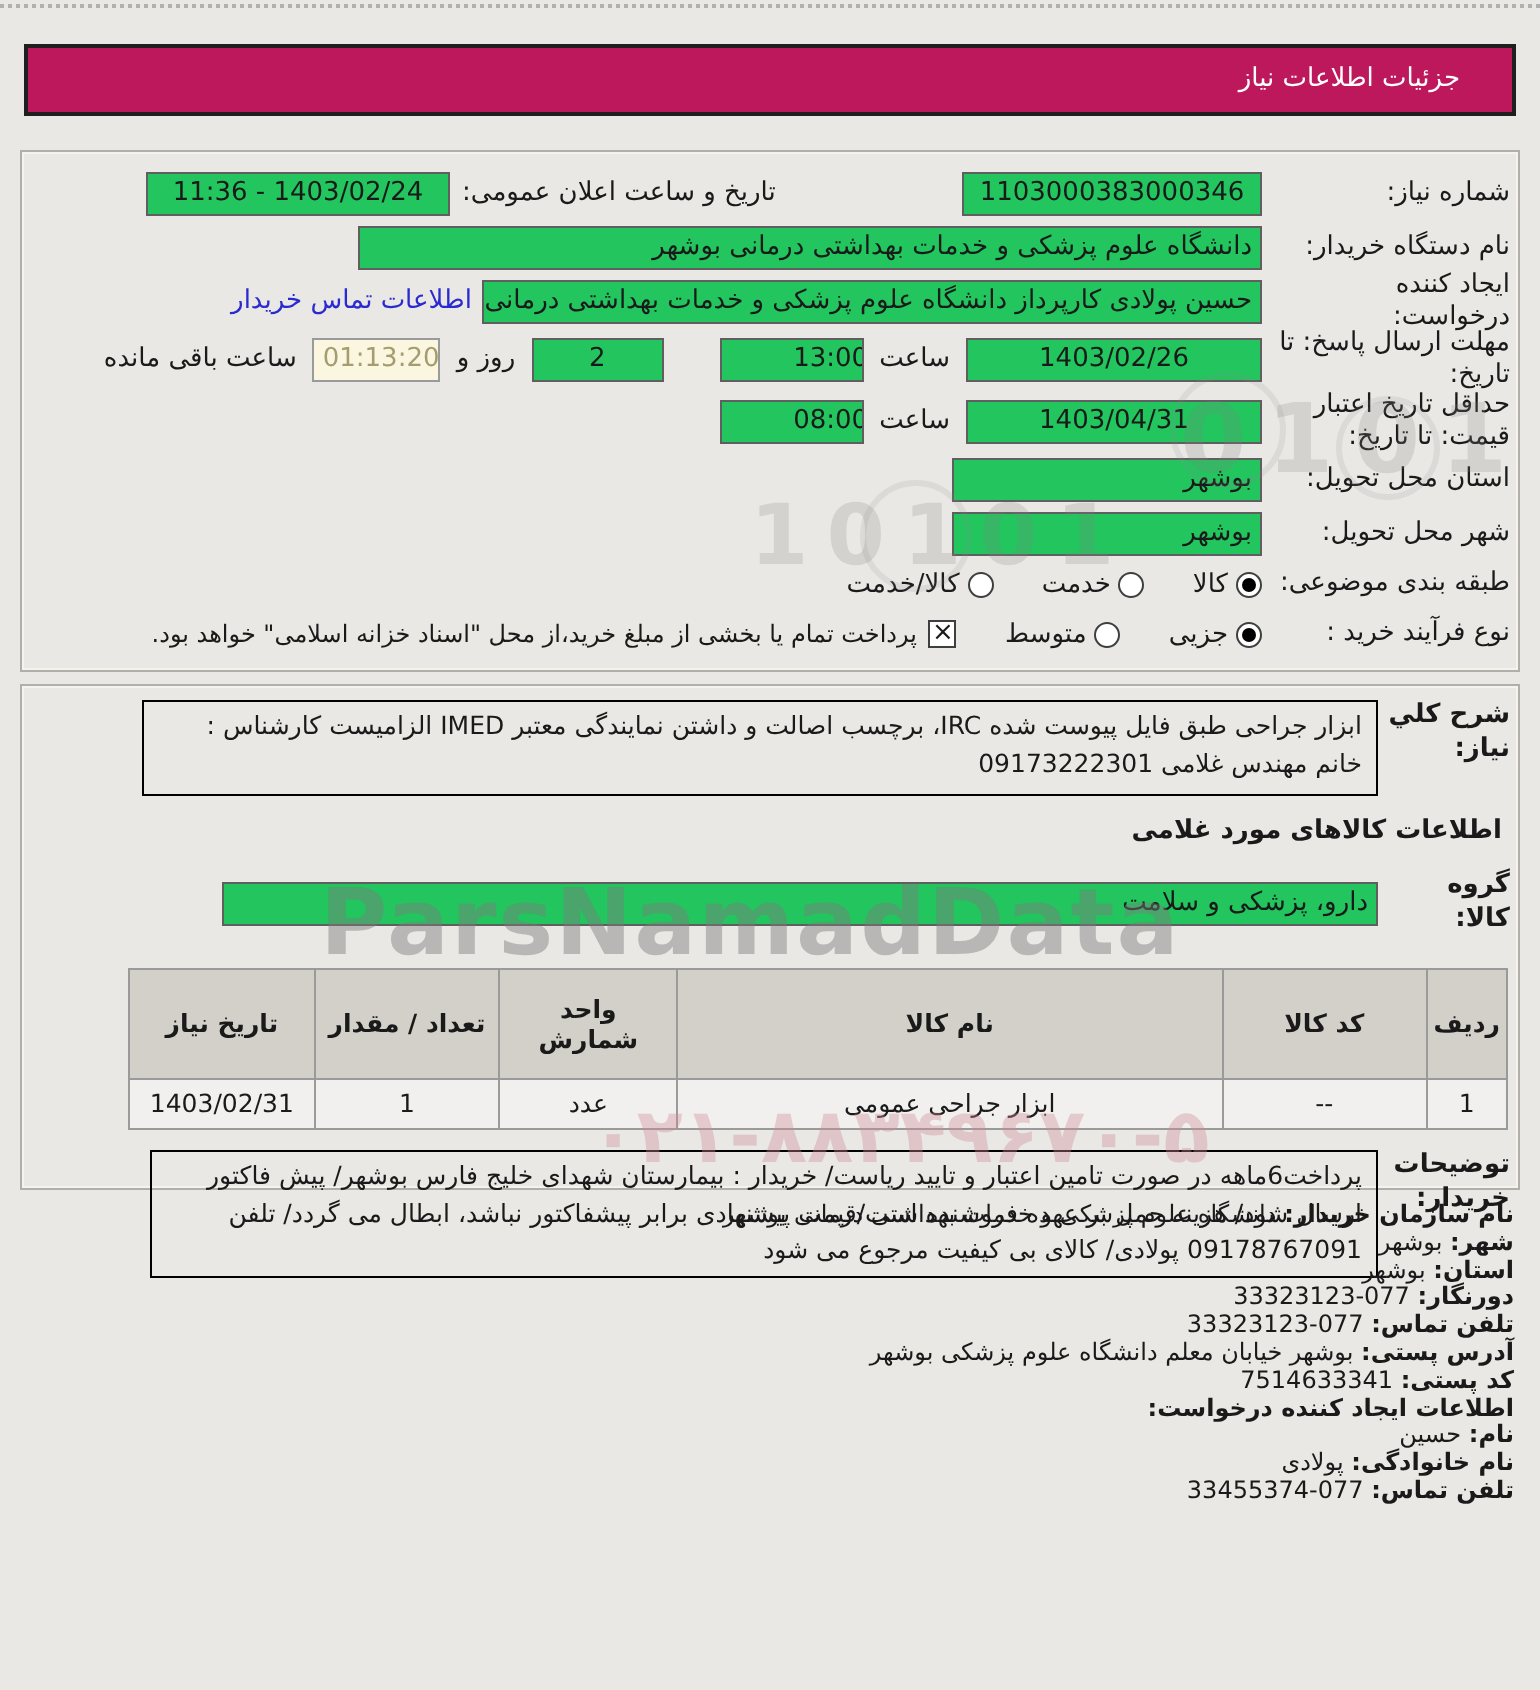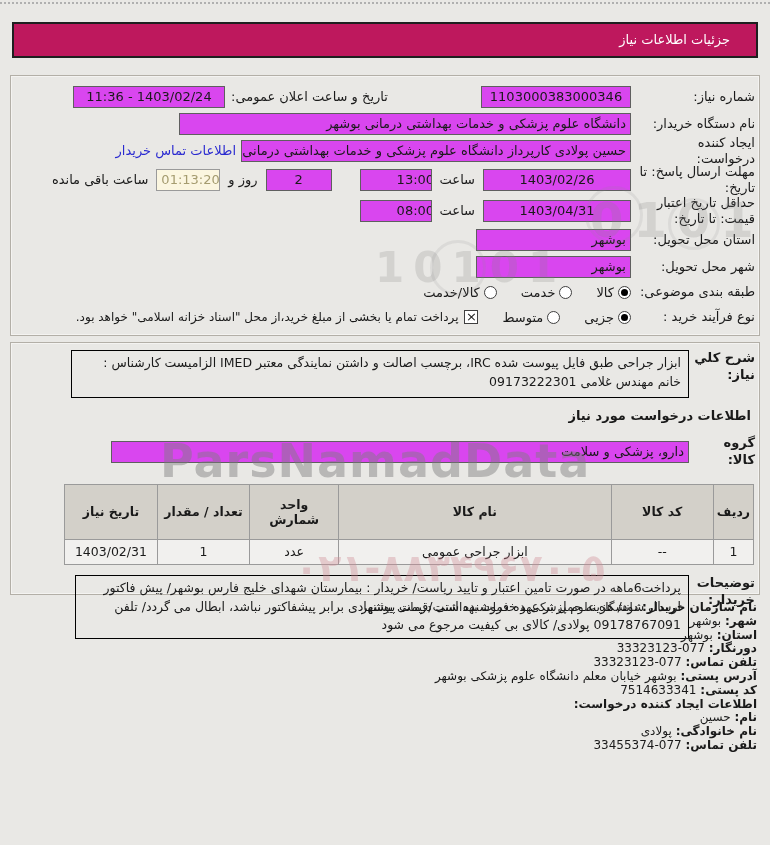--- a/index.html
+++ b/index.html
@@ -23,21 +23,21 @@
     border:1px solid #b3afa7; box-shadow:inset 0 0 0 1px #f4f3f1;
     padding:7px 4px 7px 4px;
   }
   #box-main { top:75px; height:261px; }
   #box-goods { top:342px; height:253px; }
 
   .frow { display:flex; align-items:center; height:27px; }
   .frow.tall { height:31px; }
   .lbl { width:124px; min-width:124px; padding-left:6px; line-height:1.18; }
   .fld {
-    height:22px; line-height:20px; background:#d946ef; border:1px solid #5f5f5f;
+    height:22px; line-height:20px; background:#22c55e; border:1px solid #5f5f5f;
     padding:0 4px; overflow:hidden; white-space:nowrap;
   }
   .fld.center { text-align:center; direction:ltr; }
   .w150{width:150px;} .w152{width:152px;} .w452{width:452px;} .w390{width:390px;}
   .w140{width:148px;} .w72{width:72px;padding-left:36px;} .w66{width:66px;} .w64{width:64px;} .w155{width:155px;}
   .row1 { padding-left:58px; }
   .push-left { margin-right:auto; padding-left:6px; }
   .sm-lbl { padding:0 8px; white-space:nowrap; }
   .contact-link { color:#2a2ad0; margin-right:5px; white-space:nowrap; cursor:pointer; }
   .countdown { background:#fbf6e0; color:#a59c70; border:1px solid #9a9a9a; text-align:center; direction:ltr; }
@@ -172,21 +172,21 @@
   </div>
 </div>
 
 <div class="gbox" id="box-goods">
 
   <div class="descrow">
     <span class="blbl">شرح کلي نیاز:</span>
     <div class="blackbox" id="desc-box">ابزار جراحی طبق فایل پیوست شده IRC، برچسب اصالت و داشتن نمایندگی معتبر IMED الزامیست کارشناس : خانم مهندس غلامی 09173222301</div>
   </div>
 
-  <div class="section-heading">اطلاعات درخواست مورد نیاز</div>
+  <div class="section-heading">اطلاعات کالاهای مورد غلامی</div>
 
   <div class="grouprow">
     <span class="blbl">گروه کالا:</span>
     <div class="fld">دارو، پزشکی و سلامت</div>
   </div>
 
   <table>
     <colgroup>
       <col style="width:5%">
         <col style="width:15%">

